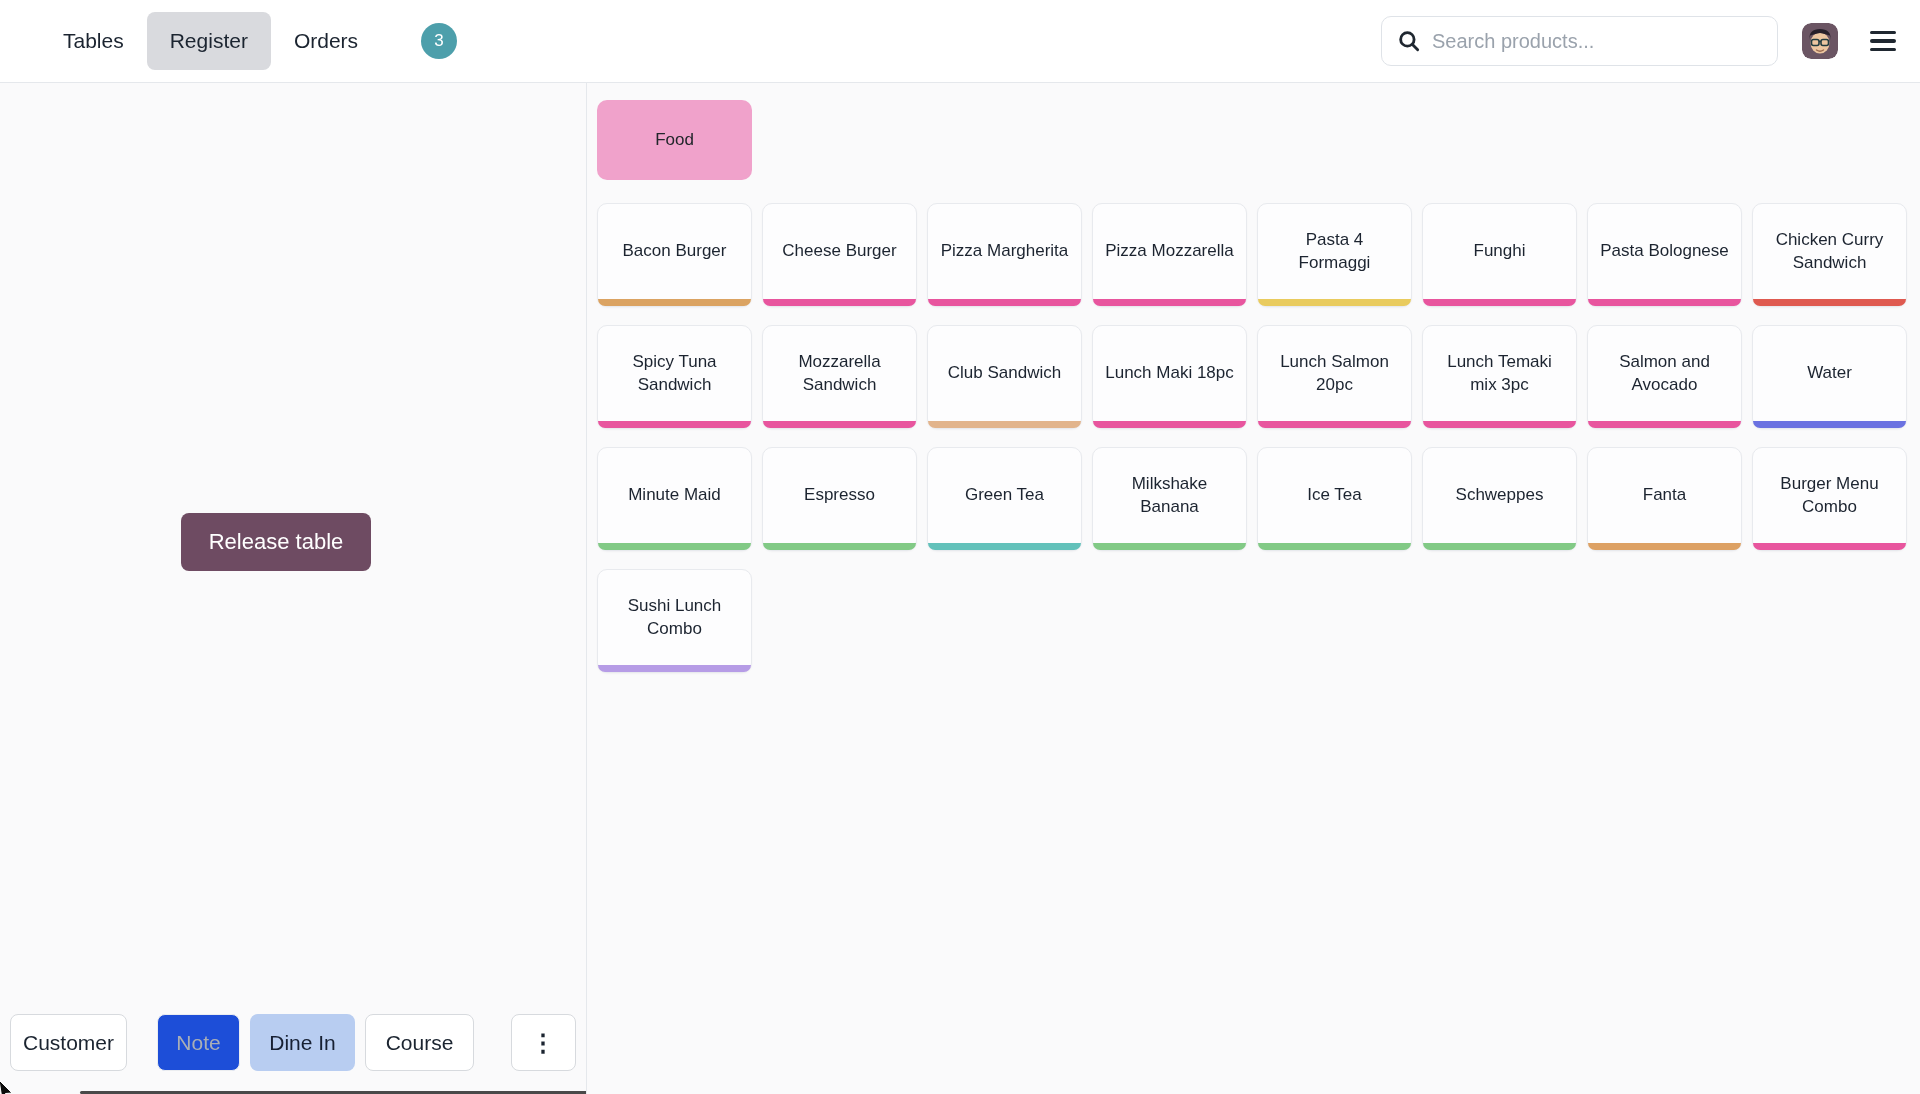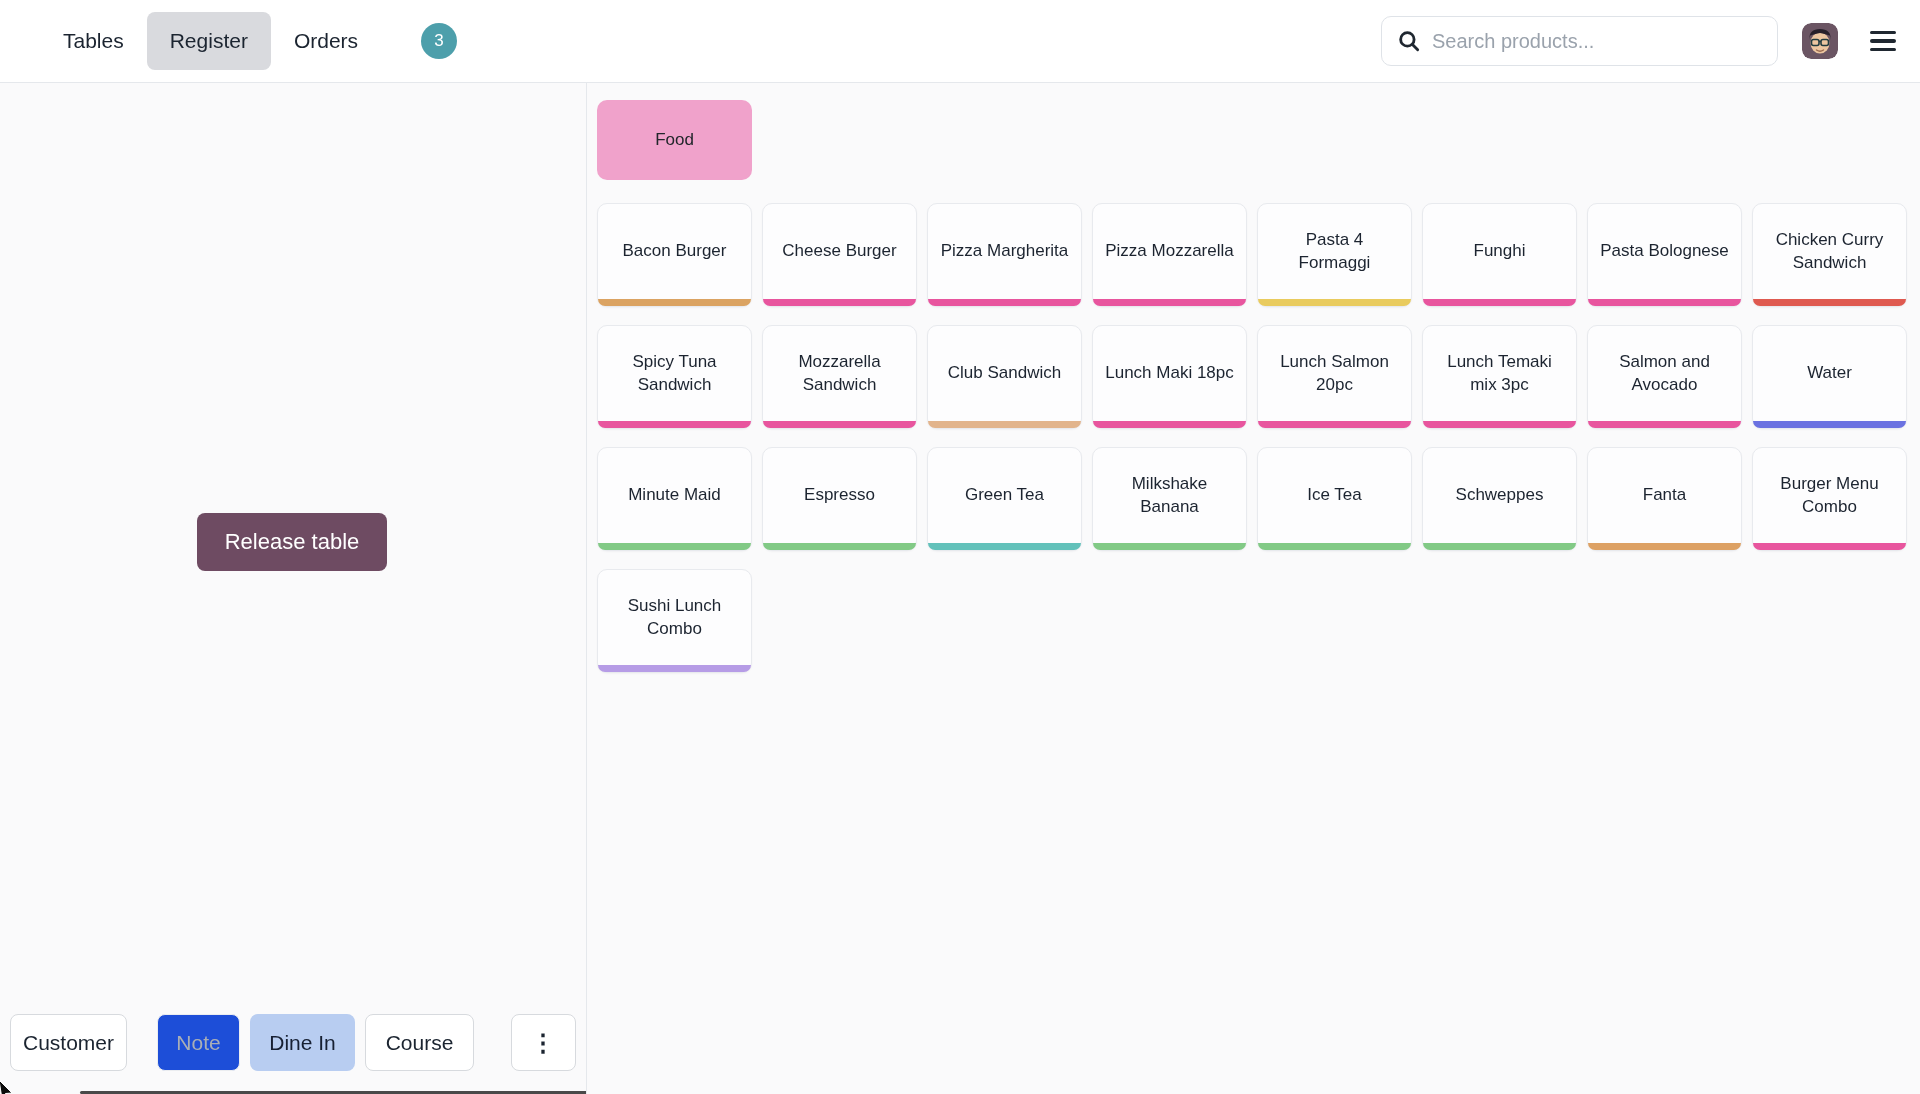--- a/index.html
+++ b/index.html
@@ -26,21 +26,21 @@
   .avatar { width:36px; height:36px; border-radius:9px; margin-left:24px; overflow:hidden;
             flex:0 0 auto; cursor:pointer; }
   .burger { margin-left:32px; width:26px; display:flex; flex-direction:column; gap:5px; cursor:pointer; }
   .burger i { display:block; height:3.5px; border-radius:2px; background:#1f2730; }
 
   
   .content { display:flex; height:1011px; background:#fafafb; }
 
   .left-panel { width:587px; border-right:1px solid #e5e8ec; position:relative;
                 background:#fafafb; overflow:hidden; }
-  .release-btn { position:absolute; left:197px; top:430px; width:190px; height:58px;
+  .release-btn { position:absolute; left:181px; top:430px; width:190px; height:58px;
                  border:none; border-radius:8px; color:#fff; font-size:22px;
                  font-family:"Liberation Sans", sans-serif; cursor:pointer;
                  display:flex; align-items:center; justify-content:center; }
   .action-bar { position:absolute; left:10px; bottom:23px; display:flex; height:57px; }
   .abtn { border-radius:8px; font-size:21px; display:flex; align-items:center;
           justify-content:center; cursor:pointer; background:#fff;
           border:1px solid #d7dade; color:#1b2430; font-family:"Liberation Sans", sans-serif; }
   .abtn.customer { width:117px; margin-right:30px; }
   .abtn.note     { width:83px;  margin-right:10px; background:#1d4ed8; border-color:#ebedf0; color:#a9aeb6; }
   .abtn.dinein   { width:105px; margin-right:10px; border:none; color:#172033; }

